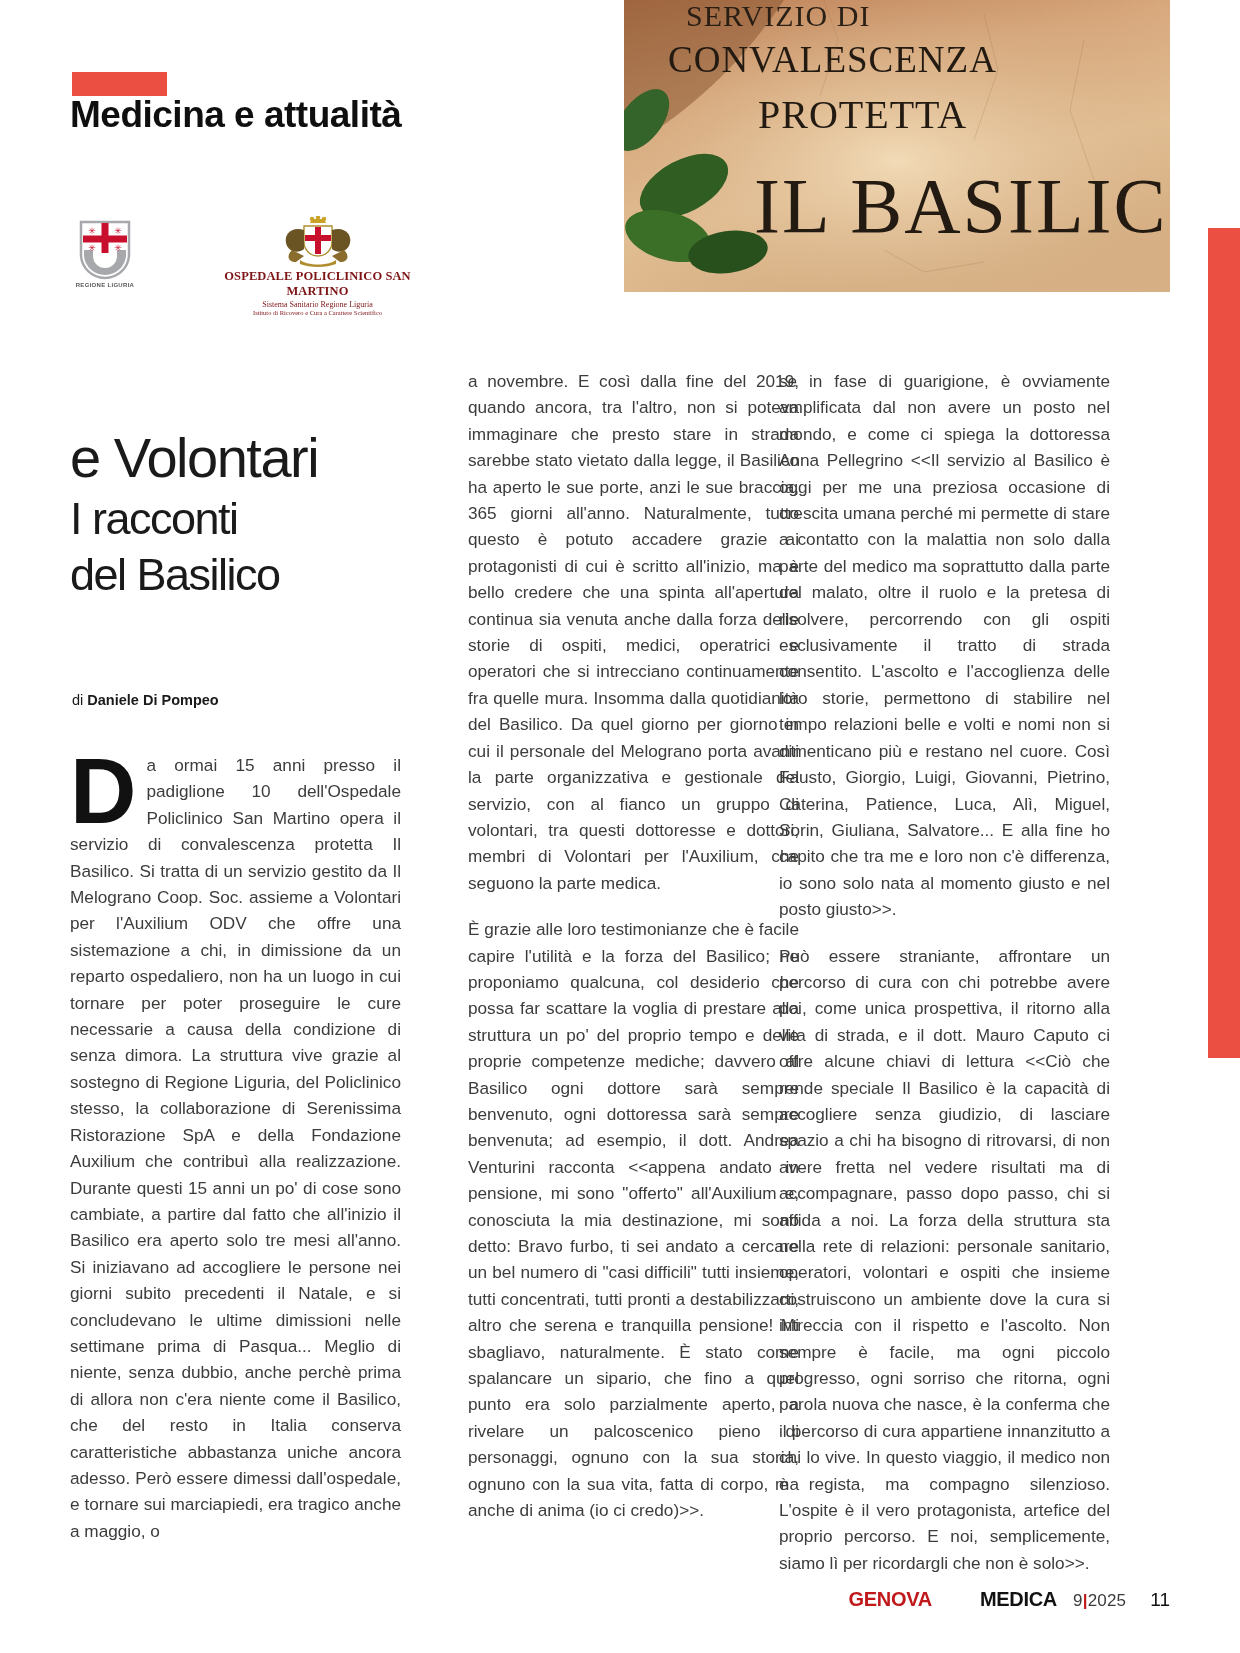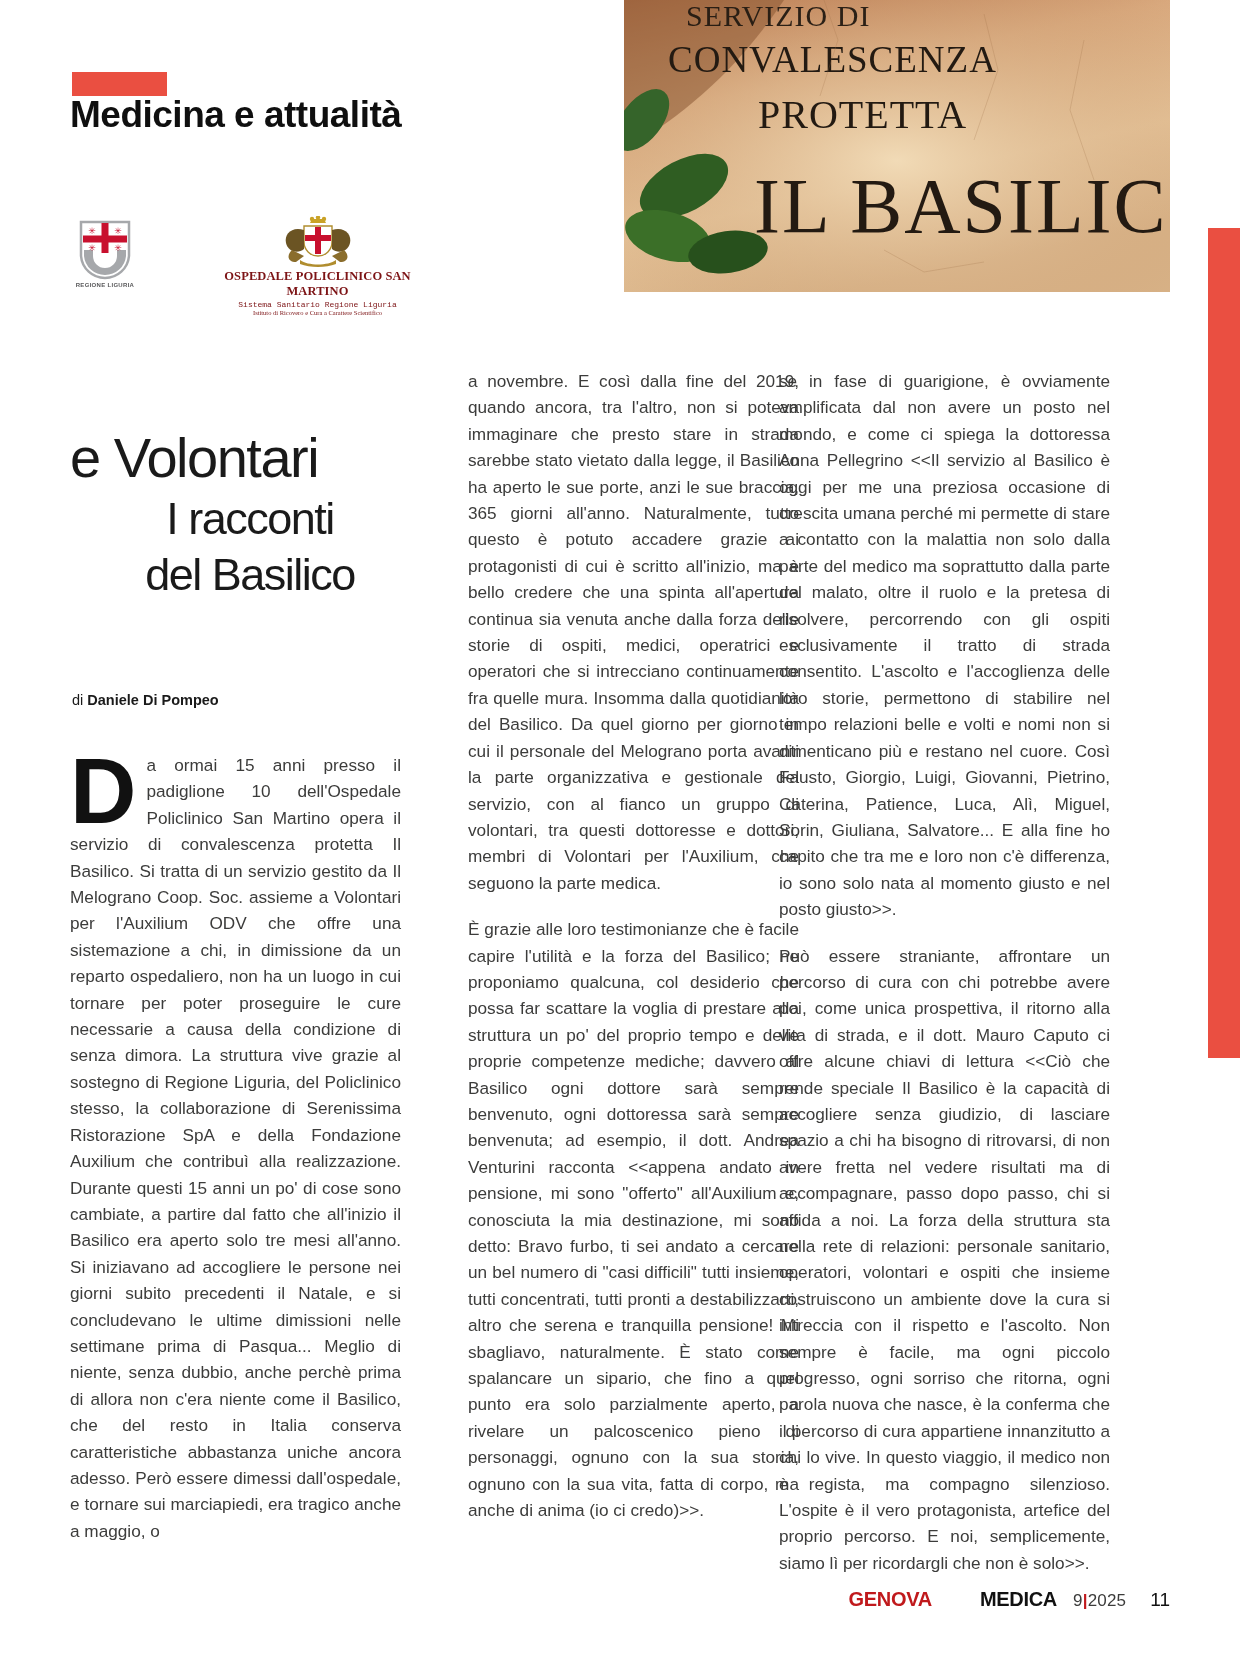--- a/index.html
+++ b/index.html
@@ -50,36 +50,36 @@
   .logo-auxilium { left:397px; top:6px; width:118px; }
 
   .shield { width:56px; height:60px; display:block; margin:0 auto; }
   .logo-cap {
     font-size:6px; font-weight:bold; letter-spacing:0.3px;
     text-align:center; color:#58585a; margin-top:2px;
   }
   .sm-crest { width:80px; height:52px; display:block; margin:0 auto; }
   .sm-t1 { font-size:12.5px; font-weight:bold; color:#7d1416; letter-spacing:0.1px; margin-top:1px;
            font-family:"Liberation Serif", serif; }
-  .sm-t2 { font-size:8px; color:#7d1416; margin-top:1px; font-family:Liberation Mono, monospace; }
+  .sm-t2 { font-size:8px; color:#7d1416; margin-top:1px; font-family:Liberation Serif, serif; }
   .sm-t3 { font-size:6.5px; color:#7d1416; margin-top:0px; font-family:"Liberation Serif", serif; }
   .aux-box { border:1.5px solid #111; width:118px; height:74px; position:relative; overflow:hidden; background:#fff;}
   .aux-top { font-size:8px; letter-spacing:3.4px; text-align:center; margin-top:3px; color:#111; }
   .aux-bird { width:104px; height:34px; display:block; margin:1px auto 0; }
   .aux-word { font-size:19px; font-weight:bold; text-align:center; letter-spacing:-0.5px;
               line-height:20px; color:#111; }
   .aux-word .x { color:#c0191c; }
 
   
   .headline {
     position:absolute; left:70px; top:368px; width:360px;
     font-size:56px; font-weight:300; line-height:60px;
     letter-spacing:-1.5px; color:#1a1a1a;
   }
-  .headline .sub { font-size:45px; line-height:50px; display:block; margin-top:6px;text-align:center; }
+  .headline .sub { font-size:45px; line-height:50px; display:block; margin-top:6px; }
   .byline {
     position:absolute; left:72px; top:692px;
     font-size:14.5px; color:#1a1a1a;
   }
   .byline b { font-weight:bold; }
 
   
   .col {
     position:absolute; top:368px; width:330px;
     font-size:17.2px; line-height:26.4px;

